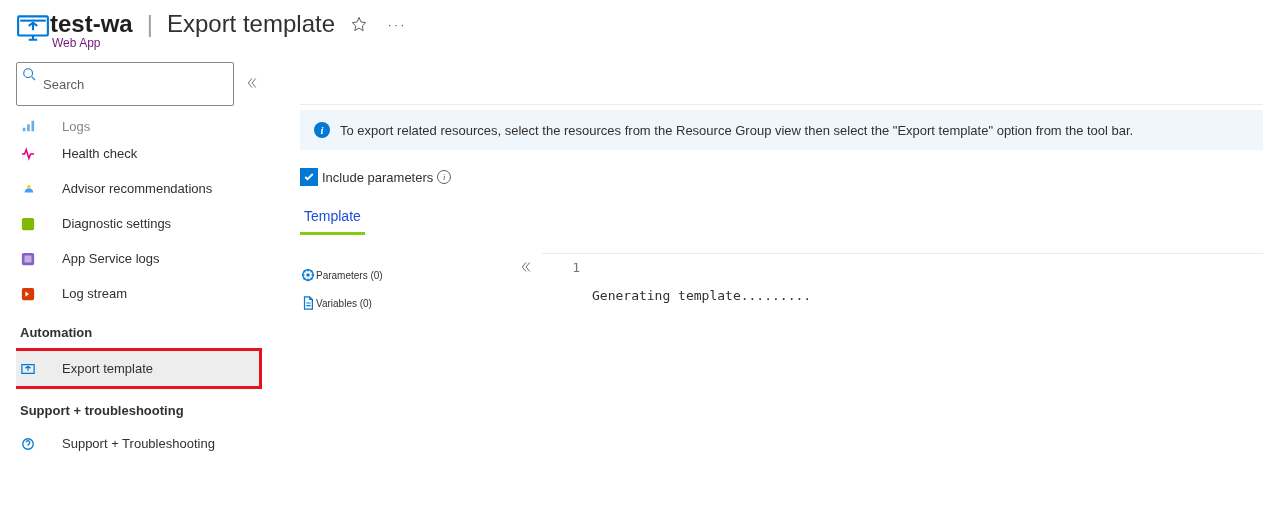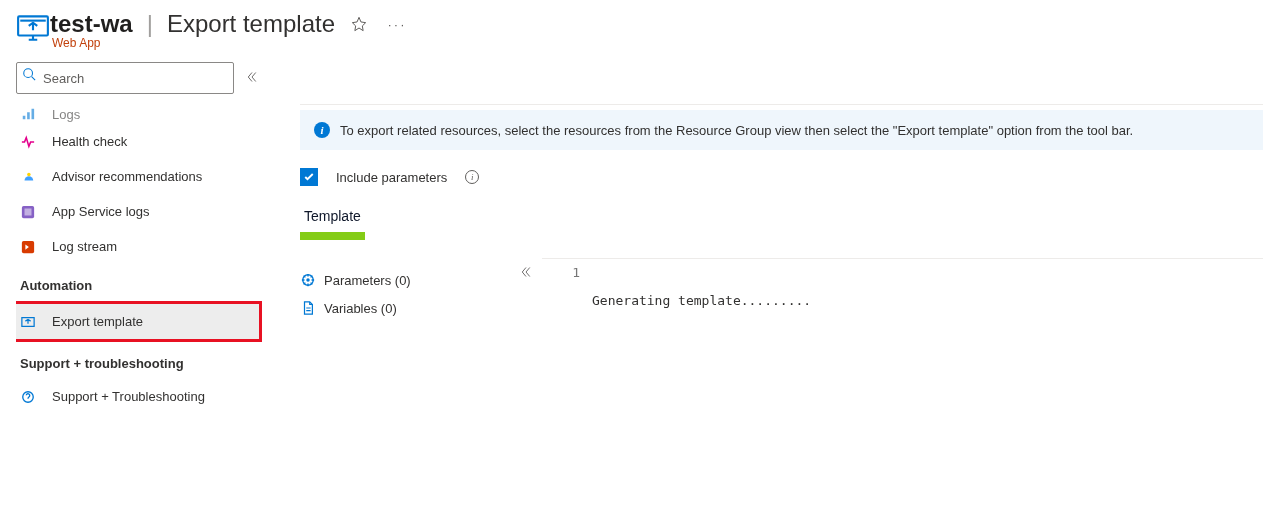--- a/index.html
+++ b/index.html
@@ -21,21 +21,21 @@
     .header-icon {
       width: 34px; height: 34px;
       color: #0078d4;
       flex-shrink: 0;
     }
     .header-title-group { display: flex; flex-direction: column; }
     .header-row { display: flex; align-items: center; gap: 10px; }
     .header-title { font-size: 24px; font-weight: 600; color: #201f1e; }
     .header-divider { font-size: 24px; color: #a19f9d; font-weight: 300; margin: 0 4px;}
     .header-page { font-size: 24px; font-weight: 400; color: #323130; }
-    .header-subtitle { font-size: 12px; color: #c2410c; margin-left: 2px; margin-top:-2px;}
+    .header-subtitle { font-size: 12px; color: #701a75; margin-left: 2px; margin-top:-2px;}
     .star-btn, .more-btn {
       width: 28px; height: 28px; display: flex; align-items: center; justify-content: center;
       cursor: pointer; color: #605e5c; border-radius: 2px;
     }
 
     .body-row { display: flex; height: calc(531px - 56px); }
 
     .sidebar {
       width: 262px;
       border-right: none;
@@ -46,21 +46,21 @@
     .search-wrap {
       display: flex; align-items: center; gap: 8px;
       padding: 6px 0 10px 0;
     }
     .search-input-wrap {
       position: relative;
       width: 220px;
     }
     .search-input {
       width: 100%;
-      height: 32px;
+      height: 44px;
       border: 1px solid #8a8886;
       border-radius: 2px;
       padding: 0 6px 0 26px;
       font-size: 13px;
       color: #323130;
       outline: none;
     }
     .search-input::placeholder { color: #605e5c; }
     .search-icon { position: absolute; left: 6px; top: 5px; color: #0078d4; }
     .collapse-expand { color: #605e5c; cursor: pointer; padding: 4px; }
@@ -72,21 +72,21 @@
       padding-right: 4px;
     }
     .nav-scroll::-webkit-scrollbar { width: 14px; }
     .nav-scroll::-webkit-scrollbar-track { background: #fff; }
     .nav-scroll::-webkit-scrollbar-thumb { background: #c8c6c4; border-radius: 0; }
     .nav-scroll::-webkit-scrollbar-button:single-button {
       height: 14px; background: #fff;
     }
 
     .nav-item {
-      display: flex; align-items: center; gap: 16px;
+      display: flex; align-items: center; gap: 26px;
       height: 35px;
       padding: 0 8px 0 4px;
       cursor: pointer;
       color: #323130;
     }
     .nav-item.active { background: #ededed; }
     .nav-item .icon { width: 16px; height: 16px; flex-shrink: 0; display:flex; align-items:center; justify-content:center;}
     .nav-section {
       font-weight: 600;
       color: #323130;
@@ -124,58 +124,58 @@
       color: #323130;
     }
     .info-icon {
       width: 16px; height: 16px; border-radius: 50%;
       background: #0078d4; color: #fff;
       display: flex; align-items: center; justify-content: center;
       font-size: 11px; font-weight: 700; font-style: italic; font-family: Georgia, serif;
       flex-shrink: 0;
     }
     .checkbox-row {
-      display: flex; align-items: center; gap: 18px;
+      display: flex; align-items: center; gap: 4px;
       margin-bottom: 22px;
     }
     .checkbox {
       width: 18px; height: 18px;
       background: #0078d4;
       display: flex; align-items: center; justify-content: center;
       cursor: pointer;
     }
     .checkbox svg { color: #fff; }
     .tooltip-i {
       width: 14px; height: 14px; border: 1px solid #605e5c; border-radius: 50%;
       display: flex; align-items: center; justify-content: center;
       font-size: 9px; color: #605e5c; font-style: italic; font-family: Georgia, serif;
       cursor: help;
     }
     .tabs { display: flex; border-bottom: 1px solid transparent; }
     .tab {
       padding: 0 4px 8px 4px;
       font-size: 14px;
-      color: #0f172a;
-      border-bottom: 8px solid #84cc16;
+      color: #1d4ed8;
+      border-bottom: 3px solid #84cc16;
       margin-bottom: -1px;
       cursor: pointer;
     }
     .template-body {
       display: flex;
       margin-top: 18px;
       height: 260px;
     }
     .tree {
       width: 210px;
       padding-top: 8px;
     }
     .tree-item {
-      display: flex; align-items: center; gap: 8px;
+      display: flex; align-items: center; gap: 0;
       padding: 6px 0;
-      font-size: 13px;
+      font-size: 10px;
       color: #323130;
       cursor: pointer;
     }
     .tree-item .icon { width: 16px; height: 16px; display:flex; align-items:center; justify-content:center;}
     .tree-collapse {
       color: #605e5c; cursor: pointer; padding: 0 10px; align-self: flex-start; margin-top: 8px;
     }
     .editor {
       flex: 1;
       border-top: 1px solid #edebe9;
@@ -268,20 +268,28 @@
         <span>Health check</span>
       </div>
       <div class="nav-item">
         <span class="icon c-blue">
           <svg width="14" height="14" viewBox="0 0 16 16" fill="#40a0ff">
               <path d="M4 12a5 5 0 0 1 10 0H4z"></path>
               <circle cx="9" cy="5" r="2" fill="#ffd400"></circle>
             </svg>
         </span>
         <span>Advisor recommendations</span>
+      </div>
+      <div class="nav-item">
+        <span class="icon c-green">
+          <svg width="14" height="14" viewBox="0 0 16 16" fill="#7fba00">
+              <rect x="1" y="1" width="14" height="14" rx="2"></rect>
+            </svg>
+        </span>
+        <span>Diagnostic settings</span>
       </div>
       <div class="nav-item">
         <span class="icon c-purple">
           <svg width="14" height="14" viewBox="0 0 16 16" fill="#8661c5">
               <rect x="1" y="1" width="14" height="14" rx="2"></rect>
               <rect x="4" y="4" width="8" height="8" fill="#fff" opacity=".5"></rect>
             </svg>
         </span>
         <span>App Service logs</span>
       </div>

